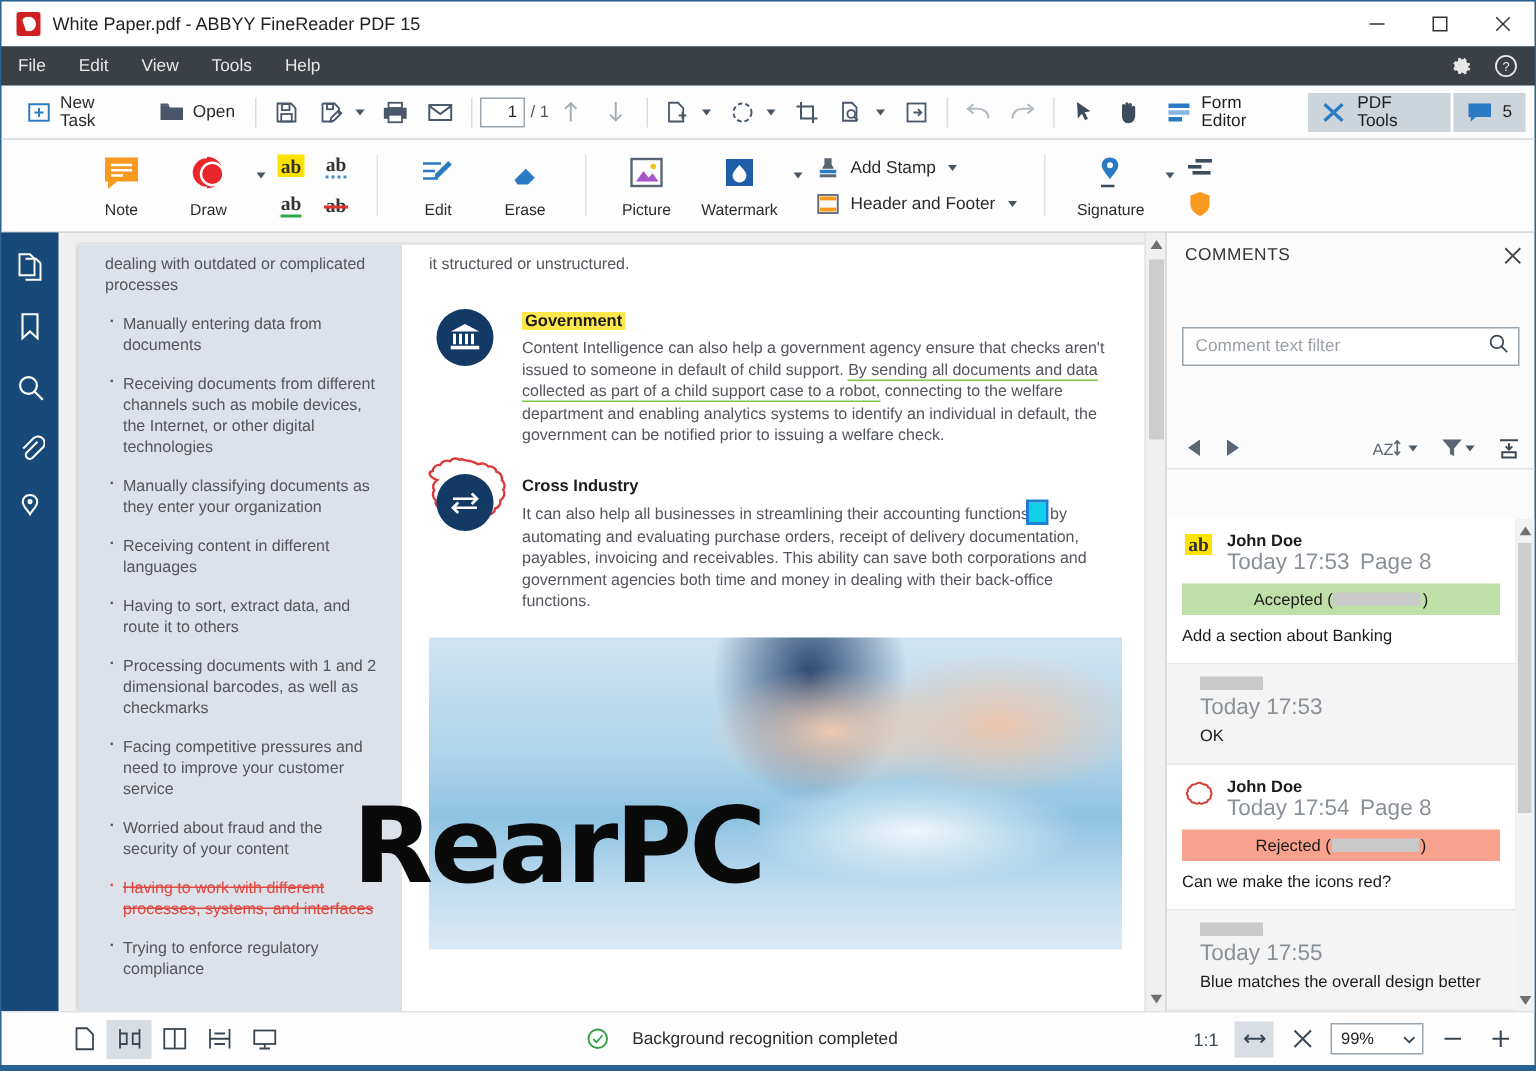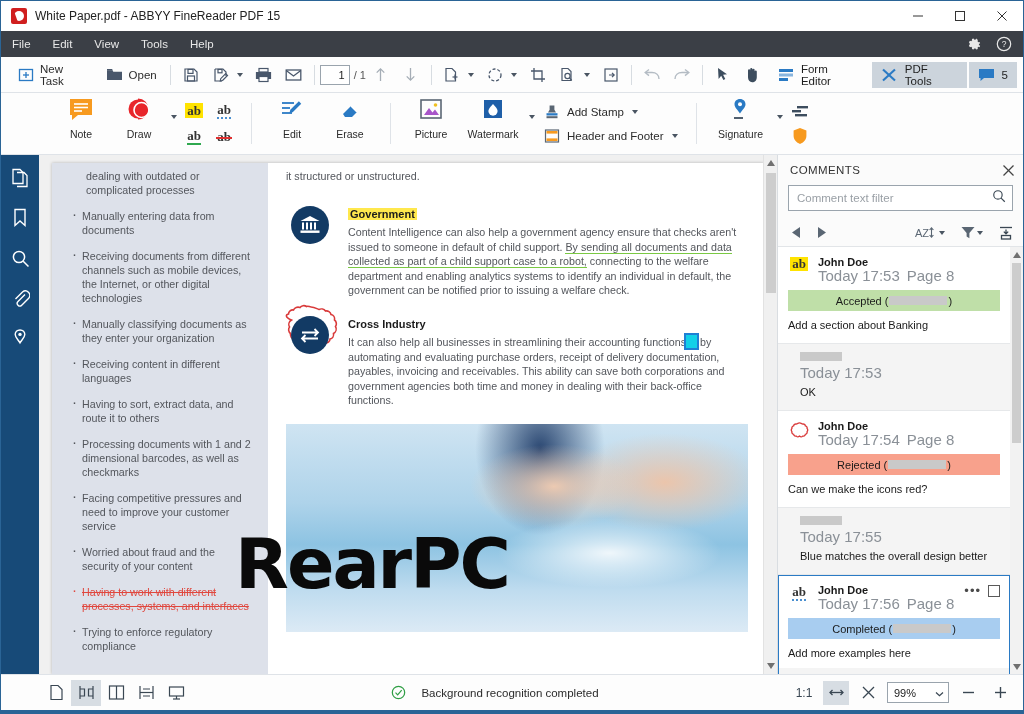--- a/index.html
+++ b/index.html
@@ -80,21 +80,21 @@
   
   .ribbon {
     height: 62px; background: #fdfdfd; border-bottom: 1px solid #dfe3e8;
     display: flex; align-items: stretch; padding-left: 44px;
     flex: 0 0 62px;
   }
   .rb-group { display: flex; align-items: center; gap: 2px; padding: 0 8px; }
   .rb-sep { width: 1px; background: #dfe3e8; margin: 10px 4px; }
   .rb-item {
     width: 56px; height: 58px; display: flex; flex-direction: column;
-    align-items: center; gap: 3px;
+    align-items: center; justify-content: center; gap: 3px;
     font-size: 10.5px; color: #2b2b2b;
   }
   .rb-item .glyph { height: 30px; display: flex; align-items: center; justify-content: center; }
   .rb-item.wide { width: 64px; }
   .rb-dd { display: flex; flex-direction: column; justify-content: center; height: 58px; padding-bottom: 14px; }
   .rb-abgrid { display: grid; grid-template-columns: 30px 30px; grid-template-rows: 26px 26px; align-items: center; justify-items: center;}
   .abchip { font-size: 13px; font-weight: 700; font-family: "Liberation Serif", serif; color: #333; line-height: 1;}
   .abchip.hl { background: #ffe300; padding: 1px 2px; }
   .abchip.uline { border-bottom: 2px solid #2fa84f; padding-bottom: 1px;}
   .abchip.strike { color: #333; position: relative; }
@@ -123,21 +123,21 @@
   }
   .page-left {
     width: 216px; background: #dde1ea; padding: 6px 16px 10px 18px; flex: 0 0 216px;
   }
   .blist { list-style: none; }
   .blist li {
     font-size: 10.7px; line-height: 14px; color: #53565c; margin-bottom: 12px;
     position: relative; padding-left: 12px; font-family: "Liberation Sans", sans-serif;
   }
   .blist li::before { content: "·"; position: absolute; left: 2px; top: -2px; font-size: 15px; color: #53565c;}
-  .blist li.nobullet { padding-left: 0; margin-top: 0; margin-left: 16px; }
+  .blist li.nobullet { padding-left: 0; margin-top: 0; }
   .blist li.nobullet::before { content: ""; }
   .blist li.struck { color: #e0473e; text-decoration: line-through; text-decoration-color: #e0473e;}
   .blist li.struck::before { color: #e0473e; }
 
   .page-right { flex: 1; padding: 6px 16px 0 18px; position: relative; }
   .topline { font-size: 10.7px; color: #53565c; line-height: 15px; margin-bottom: 20px;}
   .sec { display: flex; gap: 14px; margin-bottom: 16px; }
   .sec-ico { flex: 0 0 48px; display: flex; align-items: flex-start; justify-content: center; padding-top: 2px;}
   .circ {
     width: 38px; height: 38px; border-radius: 50%; background: #123a64;
@@ -174,21 +174,21 @@
     border-left: 1px solid #e2e2e2;
   }
   .vscroll .thumb { position: absolute; top: 18px; left: 2px; width: 10px; height: 120px; background: #cdcdcd; }
   .vscroll .arrow { position: absolute; left: 0; width: 14px; height: 16px; display:flex; align-items:center; justify-content:center; color:#707070;}
   .vscroll .arrow.up { top: 0; }
   .vscroll .arrow.dn { bottom: 0; }
 
   
   .comments {
     width: 246px; flex: 0 0 246px; background: #fbfbfb;
-    border-left: 1px solid #d9dde1; display: flex; flex-direction: column;
+    border-left: 1px solid #d9dde1; display: flex; flex-direction: column; gap: 33px;
   }
   .cm-head {
     height: 30px; display: flex; align-items: center; padding: 0 8px 0 12px;
     font-size: 11.5px; letter-spacing: .4px; color: #333;
   }
   .cm-head .x { margin-left: auto; color: #444; display:flex; }
   .cm-filter { padding: 0 10px 8px 10px; }
   .cm-filter .box {
     height: 26px; border: 1px solid #9aa4ad; background: #fff;
     display: flex; align-items: center; padding: 0 6px 0 8px;

